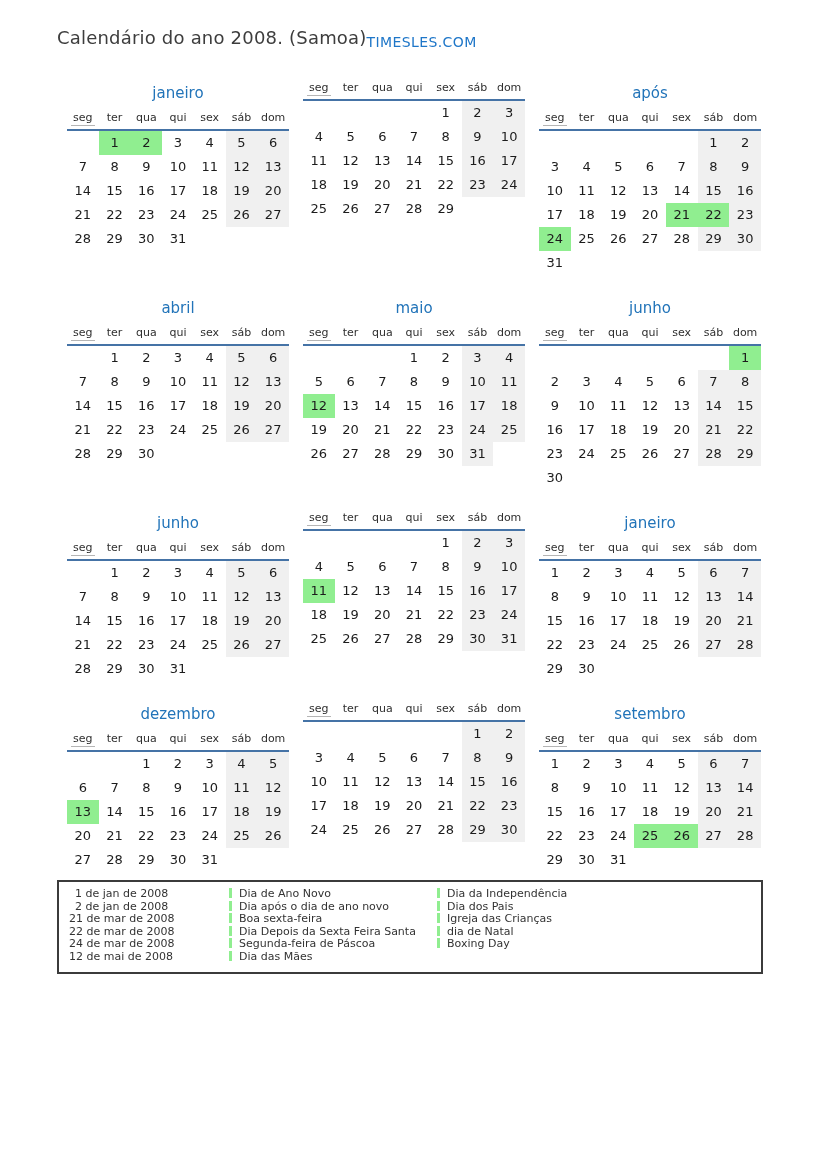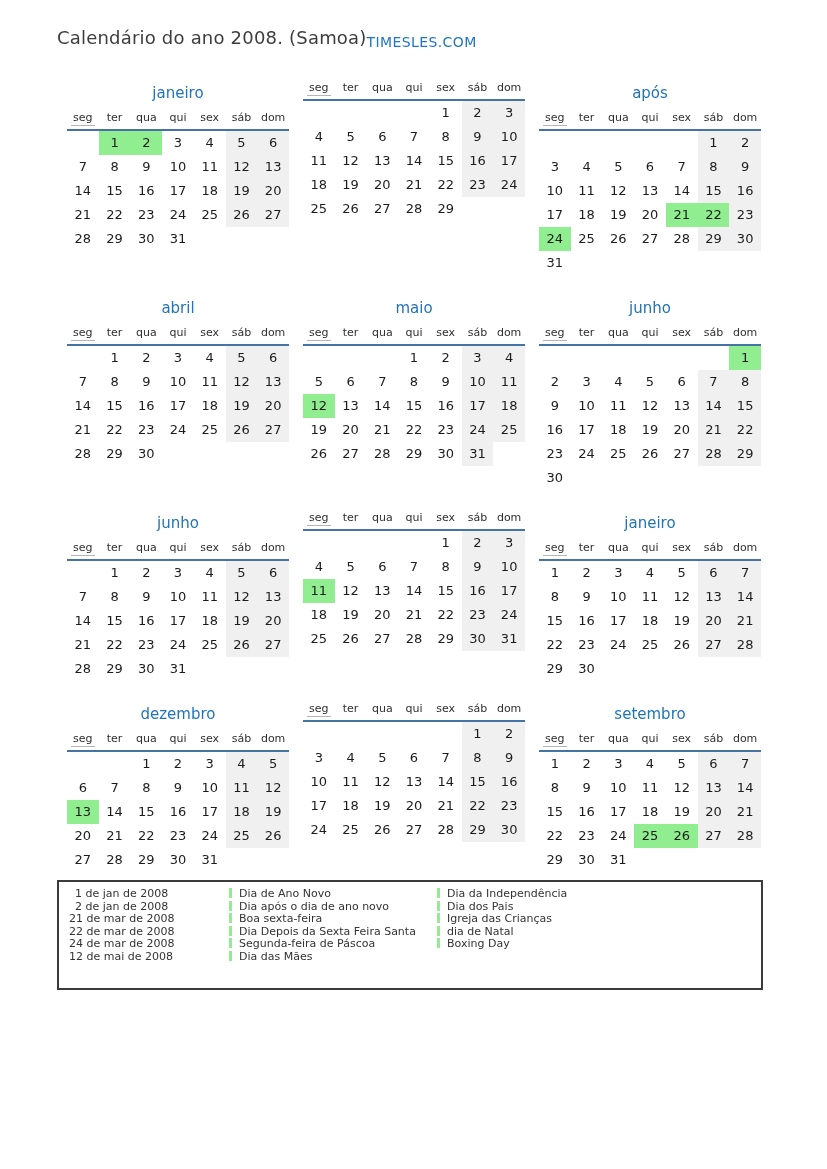--- a/index.html
+++ b/index.html
@@ -21,21 +21,21 @@
   .wk span { padding: 0 2px 1px; }
   .wk.first span { border-bottom: 1px solid #b5b5b5; }
   .rule { height: 2px; background: #4573a6; }
   .days { display: grid; grid-template-columns: repeat(7, 1fr); }
   .day { height: 24px; line-height: 24px; text-align: center; font-size: 13px; color: #1c1c1c; }
   .day.weekend { background: #f0f0f0; }
   .day.holiday { background: #90ee90; }
 
   .legend {
     margin: 8px 0 9px 57px; width: 706px; border: 2px solid #3b3b3b;
-    padding: 6px 8px 24px 10px; display: grid; grid-template-columns: 160px 208px 122px auto;
+    padding: 6px 8px 8px 10px; display: grid; grid-template-columns: 160px 208px 122px auto;
     font-size: 11px; color: #333333;
   }
   .lrow { line-height: 12.6px; height: 12.6px; white-space: nowrap; }
   .lnum { display: inline-block; min-width: 13px; text-align: right; }
   .bar { display: inline-block; width: 3px; height: 10px; background: #90ee90; margin-right: 7px; vertical-align: -1px; }
 </style>
 </head>
 <body>
 
 <div class="header">

